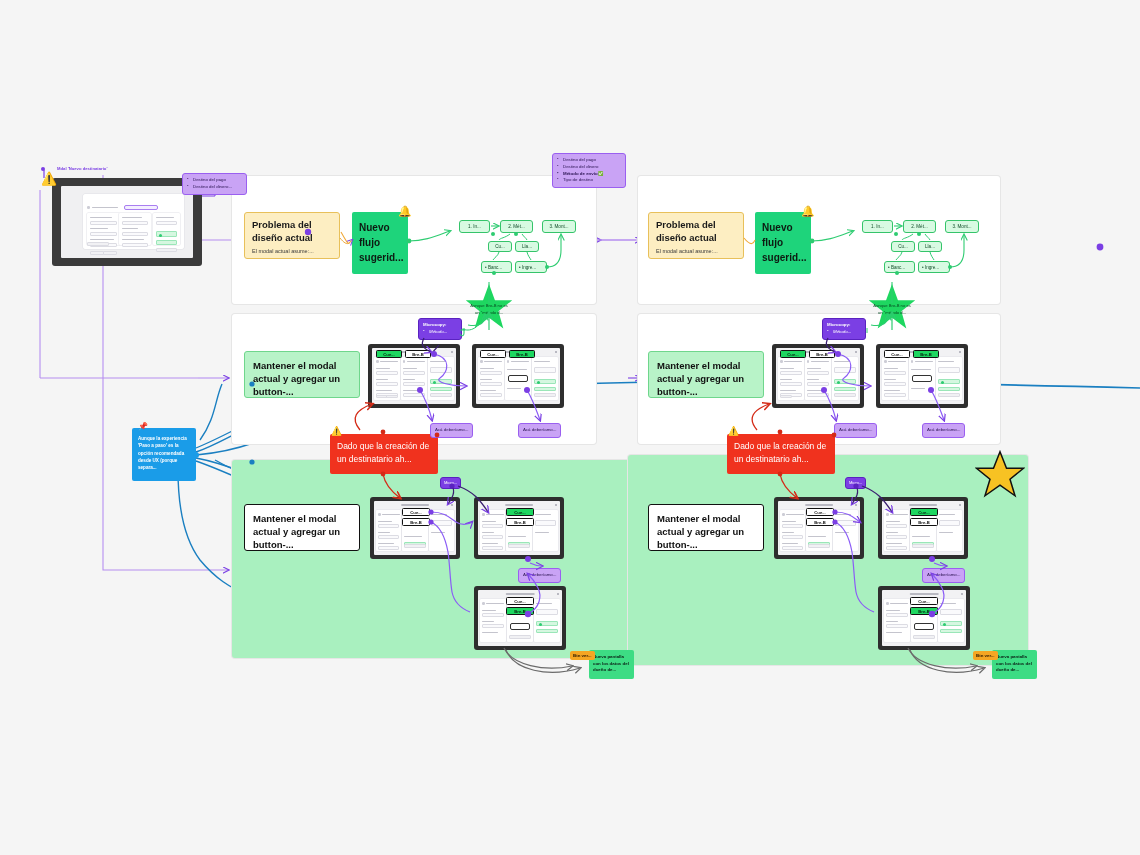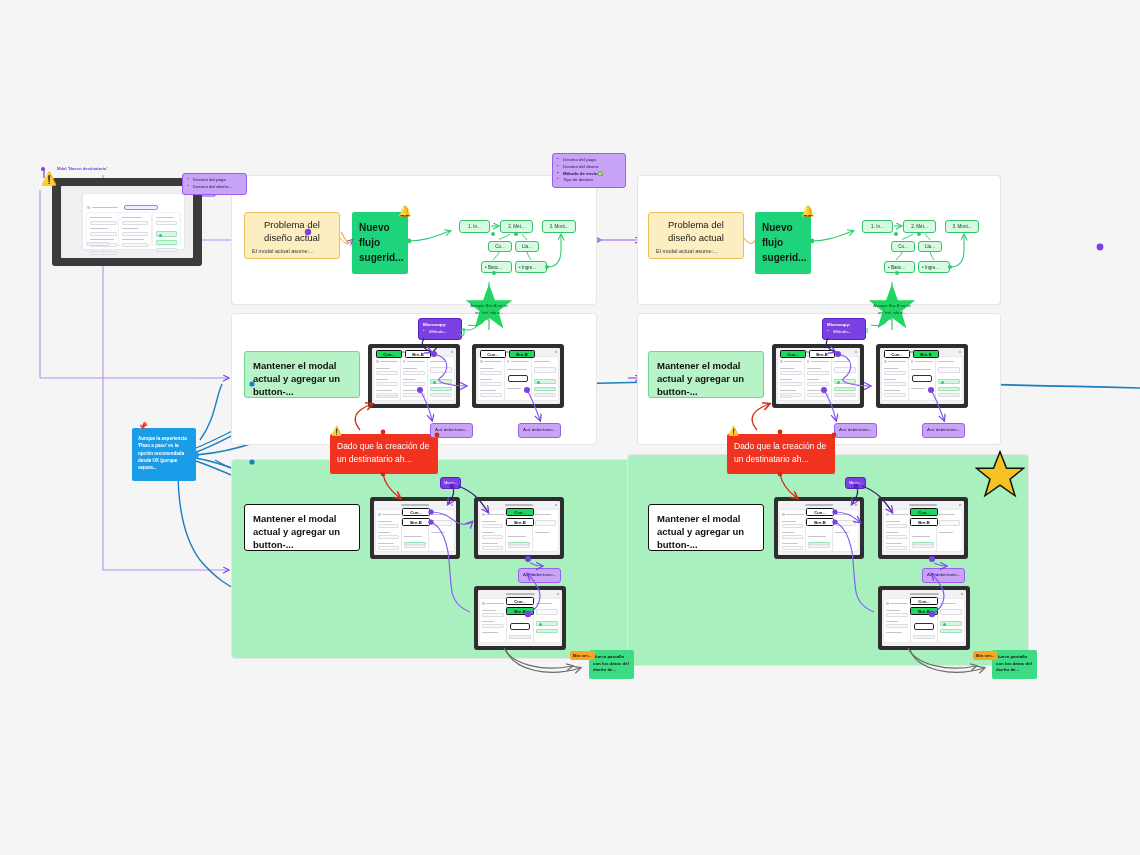--- a/index.html
+++ b/index.html
@@ -47,21 +47,21 @@
     font-size:9.5px;
     line-height:1.35;
     padding:6px 7px;
     z-index:20;
   }
   .note.yellow {
     background:#fdeec2;
     border:1px solid #e8c05a;
     border-radius:3px;
   }
-  .note.yellow .h { font-weight:normal; font-size:9.5px; color:#1a1a1a; display:block;text-align:center; }
+  .note.yellow .h { font-weight:bold; font-size:9.5px; color:#1a1a1a; display:block; }
   .note.yellow .s { font-size:5.5px; color:#3a3a3a; display:block; margin-top:3px; }
 
   .note.green {
     background:#b8f3c8;
     border:1px solid #6fd68c;
     border-radius:3px;
     color:#111;
     font-weight:bold;
   }
   .note.white {

